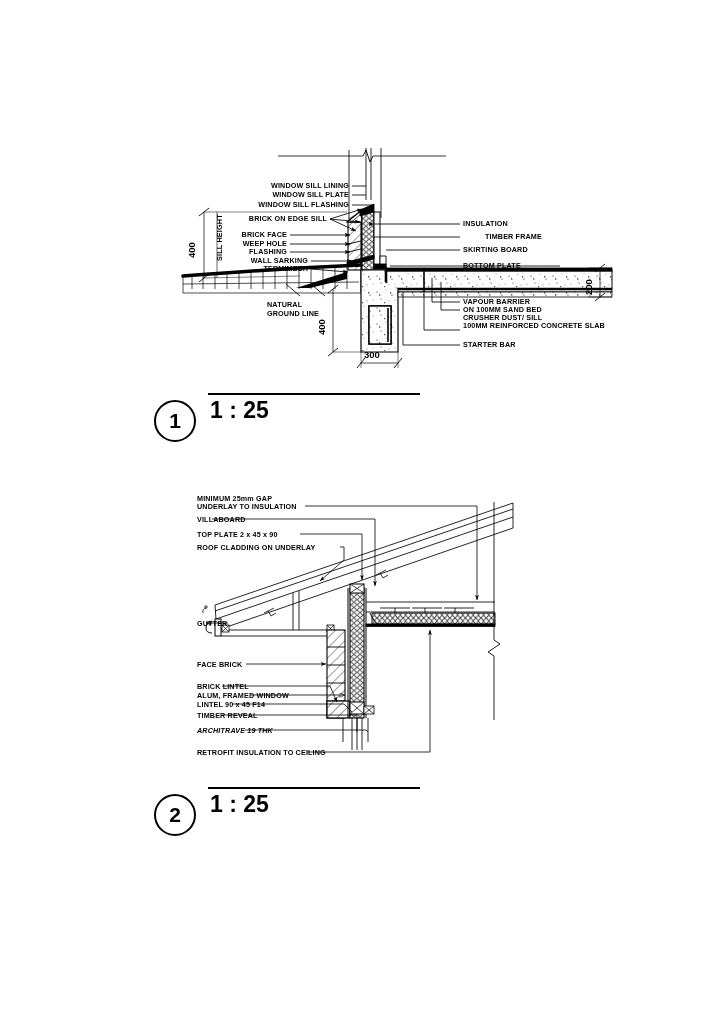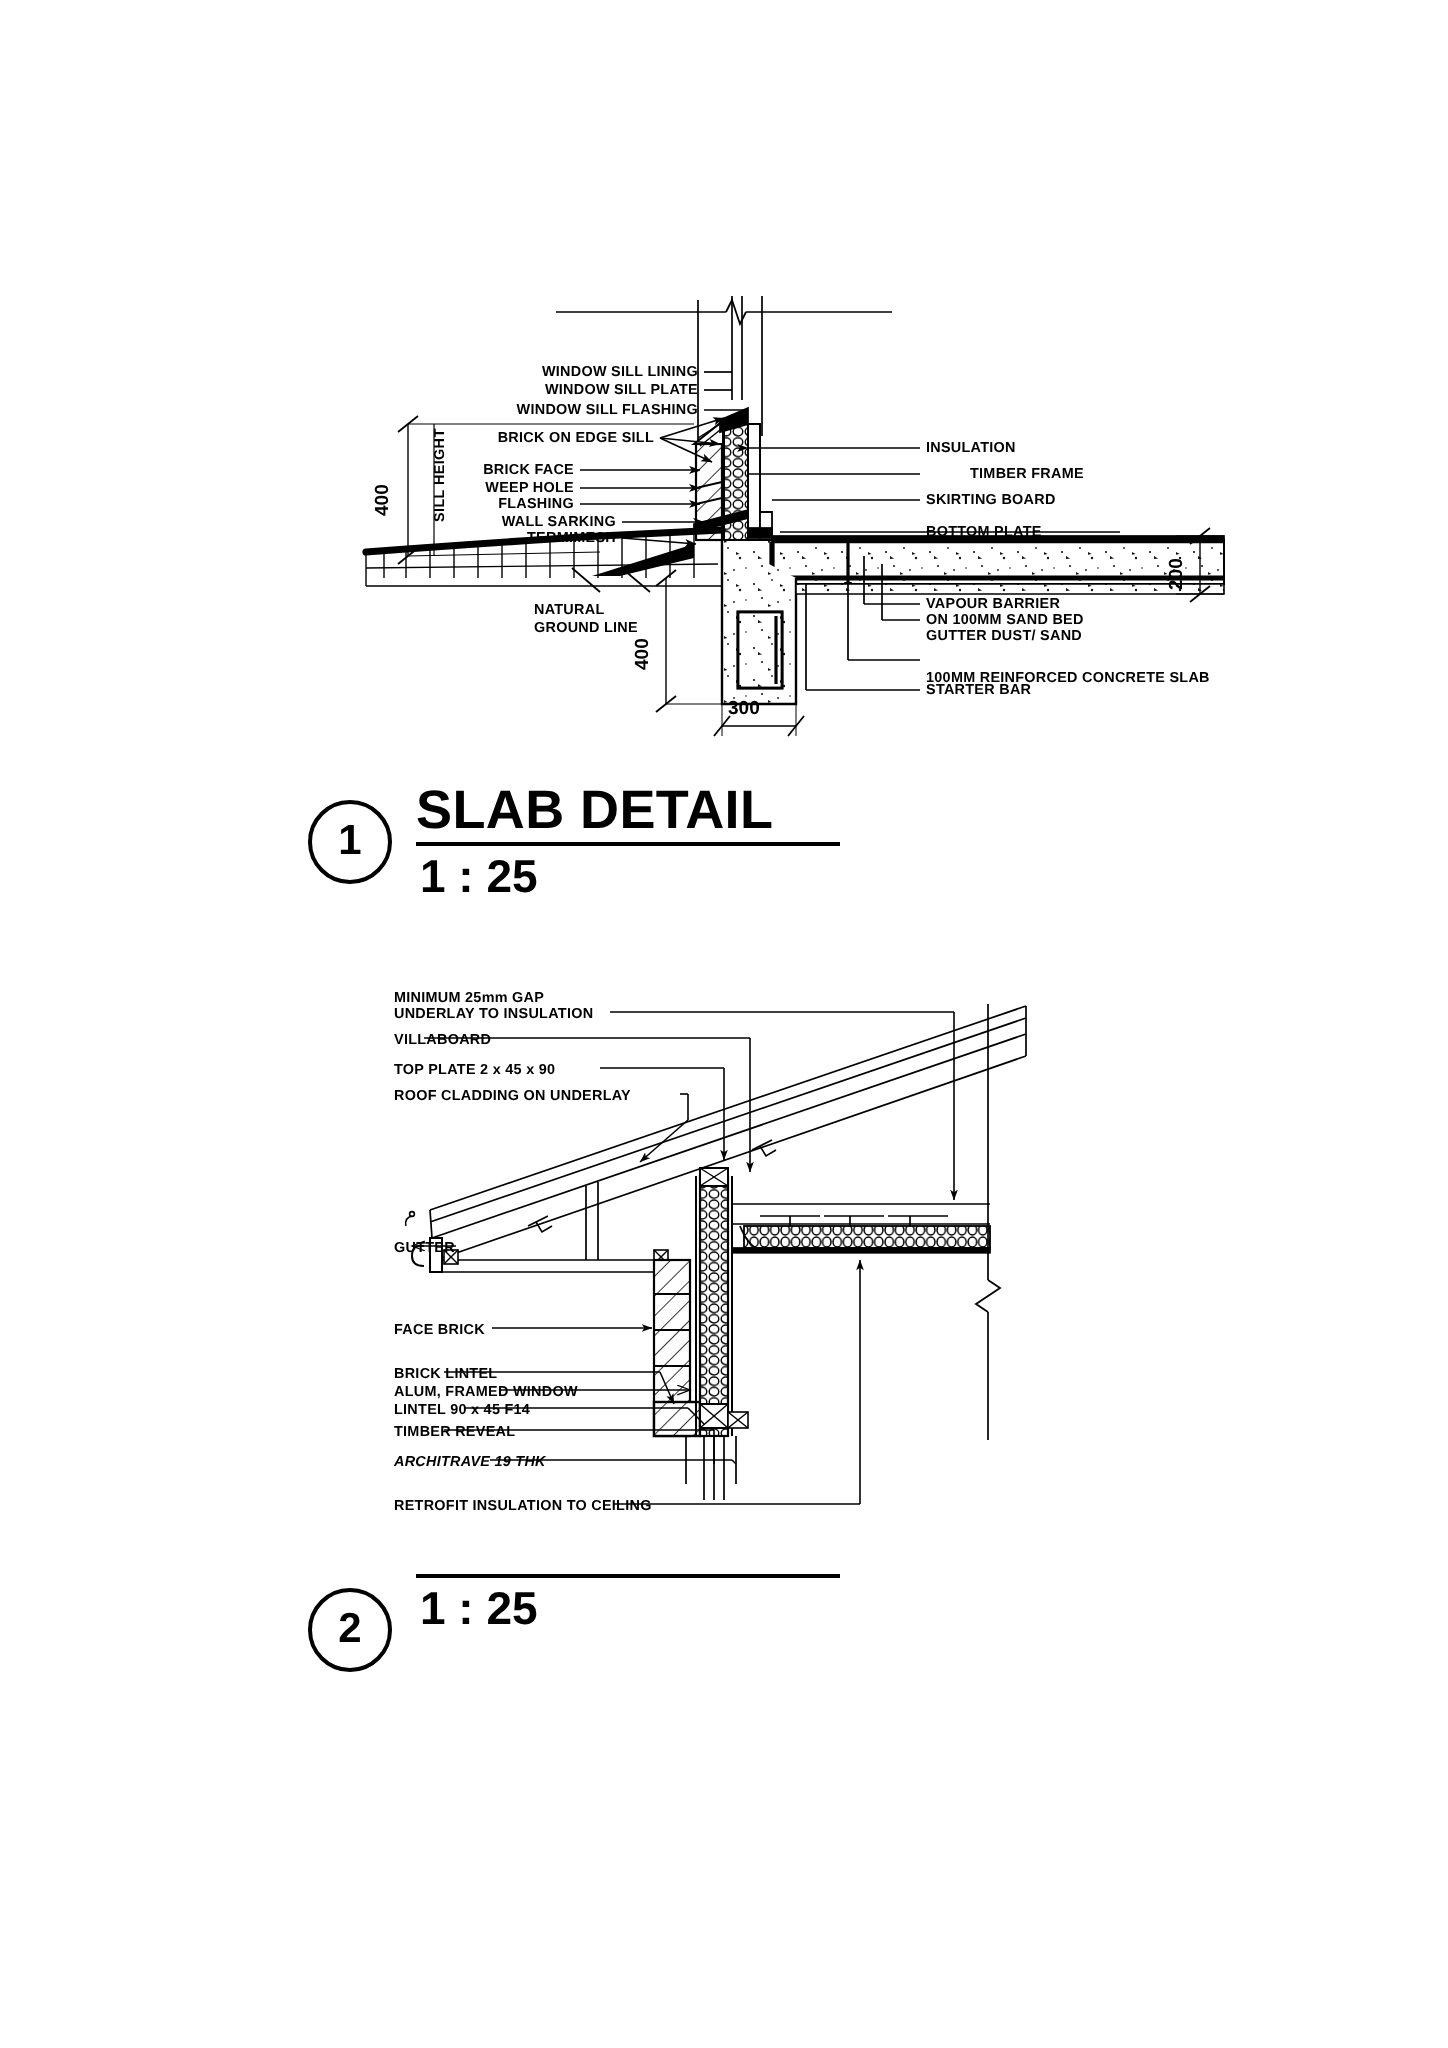--- a/index.html
+++ b/index.html
@@ -283,35 +283,34 @@
 
     <div class="lbl" style="left:267px; top:301px;">NATURAL</div>
     <div class="lbl" style="left:267px; top:310px;">GROUND LINE</div>
 
     <div class="lbl" style="left:463px; top:220px;">INSULATION</div>
     <div class="lbl" style="left:463px; top:233px;margin-left:22px;">TIMBER FRAME</div>
     <div class="lbl" style="left:463px; top:246px;">SKIRTING BOARD</div>
     <div class="lbl" style="left:463px; top:262px;">BOTTOM PLATE</div>
     <div class="lbl" style="left:463px; top:298px;">VAPOUR BARRIER</div>
     <div class="lbl" style="left:463px; top:306px;">ON 100MM SAND BED</div>
-    <div class="lbl" style="left:463px; top:314px;">GUTTER DUST/ SAND</div>
-    <div class="lbl" style="left:463px; top:335px;text-align:center;">100MM REINFORCED CONCRETE SLAB</div>
+    <div class="lbl" style="left:463px; top:314px;">CRUSHER DUST/ SILL</div>
+    <div class="lbl" style="left:463px; top:322px;text-align:center;">100MM REINFORCED CONCRETE SLAB</div>
     <div class="lbl" style="left:463px; top:341px;">STARTER BAR</div>
 
     <div class="dim vert" style="left:186px; top:258px;">400</div>
     <div class="tiny-vert" style="left:215px; top:261px;">SILL HEIGHT</div>
     <div class="dim vert" style="left:316px; top:335px;">400</div>
     <div class="dim" style="left:364px; top:329px;margin-top:20px;">300</div>
     <div class="dim vert" style="left:583px; top:295px;">200</div>
   </div>
 
   <div class="title-block" style="left:154px; top:392px;">
     <div class="title-bubble">1</div>
     <div class="title-text">
-      <div class="title-name">SLAB DETAIL</div>
       <div class="title-rule"></div>
       <div class="title-scale">1 : 25</div>
     </div>
   </div>
 
   <div class="detail-block" style="left:0px; top:480px; width:724px; height:300px;">
 
     <svg class="draw" width="724" height="300" viewBox="0 0 724 300">
       <defs>
         <pattern id="coilv2" width="6" height="5.2" patternUnits="userSpaceOnUse">

